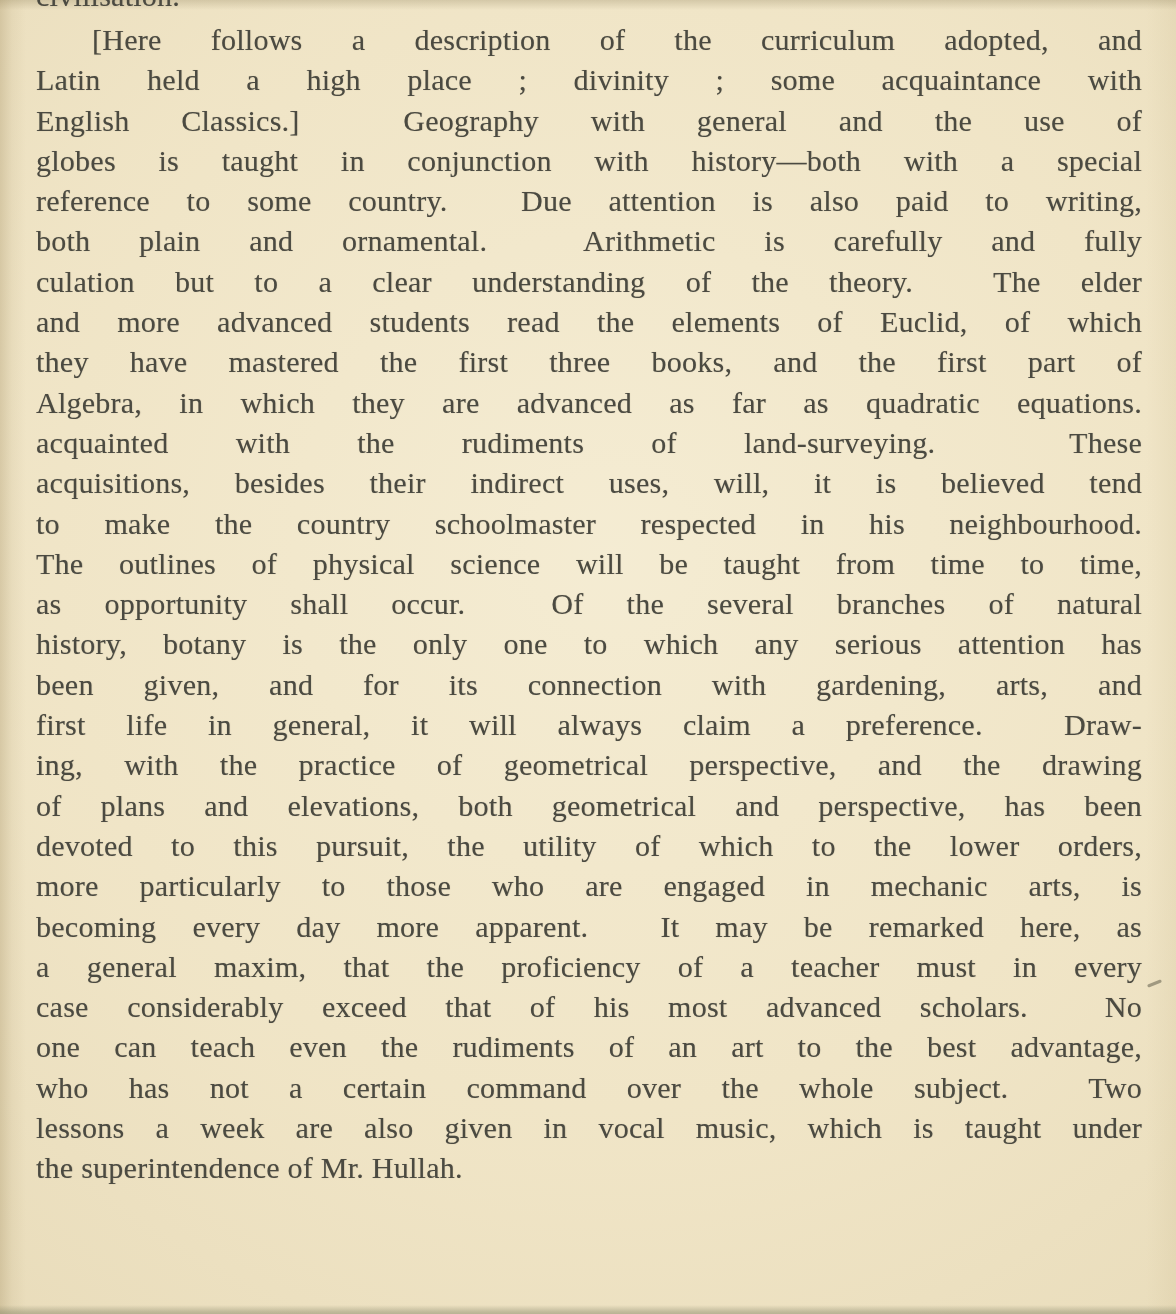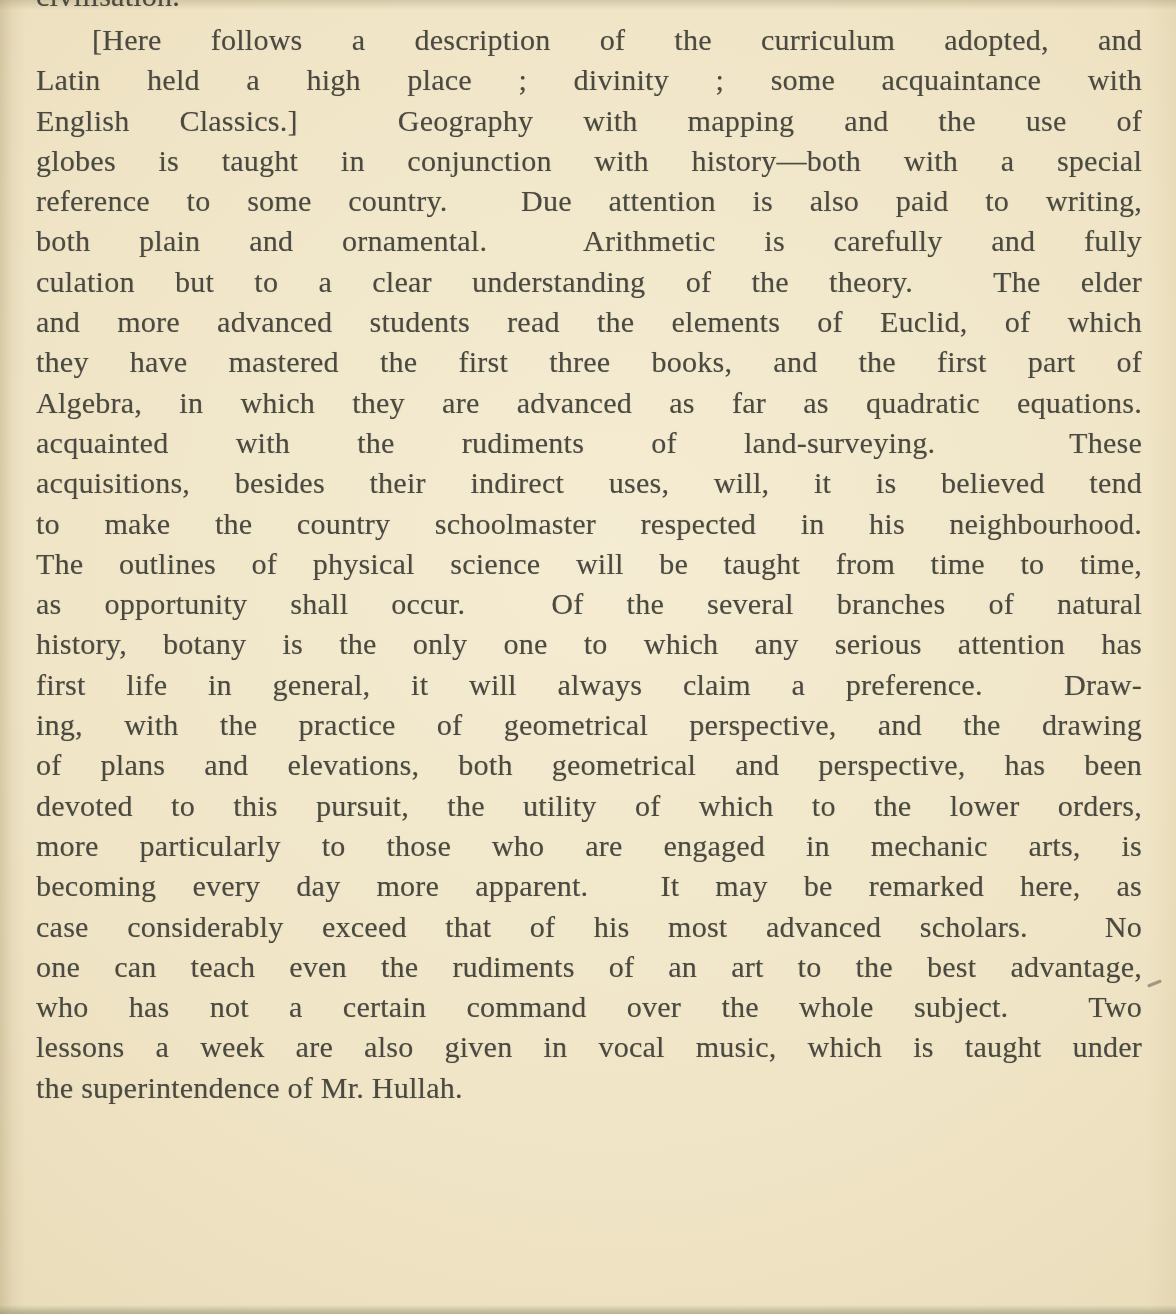--- a/index.html
+++ b/index.html
@@ -71,40 +71,42 @@
 </style>
 </head>
 <body>
 
 <div class="page">
   <div class="partial-top ink">civilisation.</div>
 
   <div class="text-block ink">
       <div class="line indent">[Here follows a description of the curriculum adopted, and</div>
       <div class="line">Latin held a high place ; divinity ; some acquaintance with</div>
-      <div class="line">English Classics.]  Geography with mapping and the use of</div>
+      <div class="line">English Classics.]  Geography with general and the use of</div>
       <div class="line">globes is taught in conjunction with history—both with a special</div>
       <div class="line">reference to some country.  Due attention is also paid to writing,</div>
       <div class="line">both plain and ornamental.  Arithmetic is carefully and fully</div>
       <div class="line">culation but to a clear understanding of the theory.  The elder</div>
       <div class="line">and more advanced students read the elements of Euclid, of which</div>
       <div class="line">they have mastered the first three books, and the first part of</div>
       <div class="line">Algebra, in which they are advanced as far as quadratic equations.</div>
       <div class="line">acquainted with the rudiments of land-surveying.  These</div>
       <div class="line">acquisitions, besides their indirect uses, will, it is believed tend</div>
       <div class="line">to make the country schoolmaster respected in his neighbourhood.</div>
       <div class="line">The outlines of physical science will be taught from time to time,</div>
       <div class="line">as opportunity shall occur.  Of the several branches of natural</div>
       <div class="line">history, botany is the only one to which any serious attention has</div>
+      <div class="line">been given, and for its connection with gardening, arts, and</div>
       <div class="line">first life in general, it will always claim a preference.  Draw-</div>
       <div class="line">ing, with the practice of geometrical perspective, and the drawing</div>
       <div class="line">of plans and elevations, both geometrical and perspective, has been</div>
       <div class="line">devoted to this pursuit, the utility of which to the lower orders,</div>
       <div class="line">more particularly to those who are engaged in mechanic arts, is</div>
       <div class="line">becoming every day more apparent.  It may be remarked here, as</div>
+      <div class="line">a general maxim, that the proficiency of a teacher must in every</div>
       <div class="line">case considerably exceed that of his most advanced scholars.  No</div>
       <div class="line">one can teach even the rudiments of an art to the best advantage,</div>
       <div class="line">who has not a certain command over the whole subject.  Two</div>
       <div class="line">lessons a week are also given in vocal music, which is taught under</div>
       <div class="line last">the superintendence of Mr. Hullah.</div>
     </div>
 
   <div class="stray-mark"></div>
   <div class="bottom-edge"></div>
 </div>

